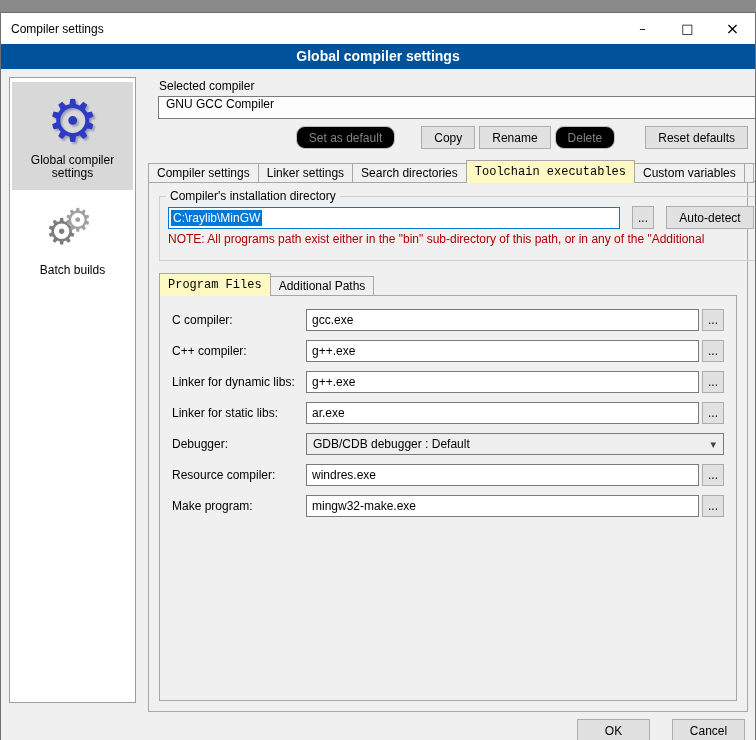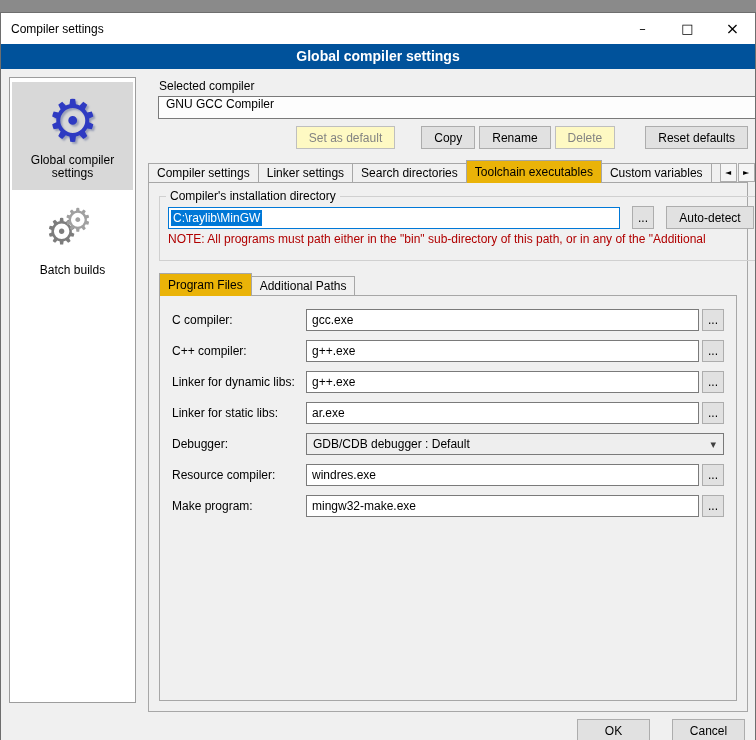--- a/index.html
+++ b/index.html
@@ -71,42 +71,42 @@
     position:absolute; right:7px; top:4px;
     font-family:"DejaVu Sans", sans-serif; font-size:11px; color:#404040;
   }
 
   .btn {
     height:23px; background:#e1e1e1; border:1px solid #adadad;
     font-family:"Liberation Sans", sans-serif; font-size:12px;
     display:inline-flex; align-items:center; justify-content:center;
     padding:0 12px; cursor:default;
   }
-  .btn.disabled { color:#838383; background:#fef9c3; border-color:#bfbfbf; }
+  .btn.disabled { color:#838383; background:#000000; border-color:#bfbfbf;border-radius:9px; }
 
   .btn-row {
     position:absolute; left:157px; top:113px; width:590px; height:23px;
     display:flex; justify-content:flex-end; gap:4px;
   }
   .btn-row .gap-md { margin-left:22px; }
   .btn-row .gap-lg { margin-left:26px; }
 
   
   .tabstrip {
     position:absolute; left:147px; top:147px; width:600px; height:23px;
     display:flex; align-items:flex-end; z-index:2;
   }
   .tab {
     height:20px; padding:0 8px; background:#f0f0f0;
     border:1px solid #a7a7a7; border-bottom:1px solid #a7a7a7;
     display:flex; align-items:center; white-space:nowrap;
     margin-right:-1px; cursor:default;
   }
   .tab.active {
-    height:23px; border-bottom:none; background:#eab308; z-index:3;
+    height:23px; border-bottom:none; background:#fef9c3; z-index:3;font-family:Liberation Mono, monospace;
   }
   .tab.clipped { width:36px; overflow:hidden; padding-right:0; }
   .tab-scrollers { margin-left:auto; display:flex; gap:1px; align-items:flex-end; padding-bottom:1px; }
   .tab-scroll-btn {
     width:17px; height:19px; background:#f5f5f5; border:1px solid #adadad;
     font-family:"DejaVu Sans", sans-serif; font-size:8px;
     display:flex; align-items:center; justify-content:center; cursor:default;
   }
 
   .tabpanel {
@@ -240,21 +240,21 @@
 
     <fieldset class="install-group">
       <legend>Compiler's installation directory</legend>
       <div class="dir-row">
         <div class="dir-input">
           <span class="selection">C:\raylib\MinGW</span>
         </div>
         <button class="btn dots">...</button>
         <button class="btn autodetect">Auto-detect</button>
       </div>
-      <div class="note">NOTE: All programs must path either in the "bin" sub-directory of this path, or in any of the "Additional</div>
+      <div class="note">NOTE: All programs path exist either in the "bin" sub-directory of this path, or in any of the "Additional</div>
     </fieldset>
 
     <div class="subtabstrip">
       <div class="tab active">Program Files</div>
       <div class="tab">Additional Paths</div>
     </div>
 
     <div class="subtabpanel">
 
       <div class="field-row">

